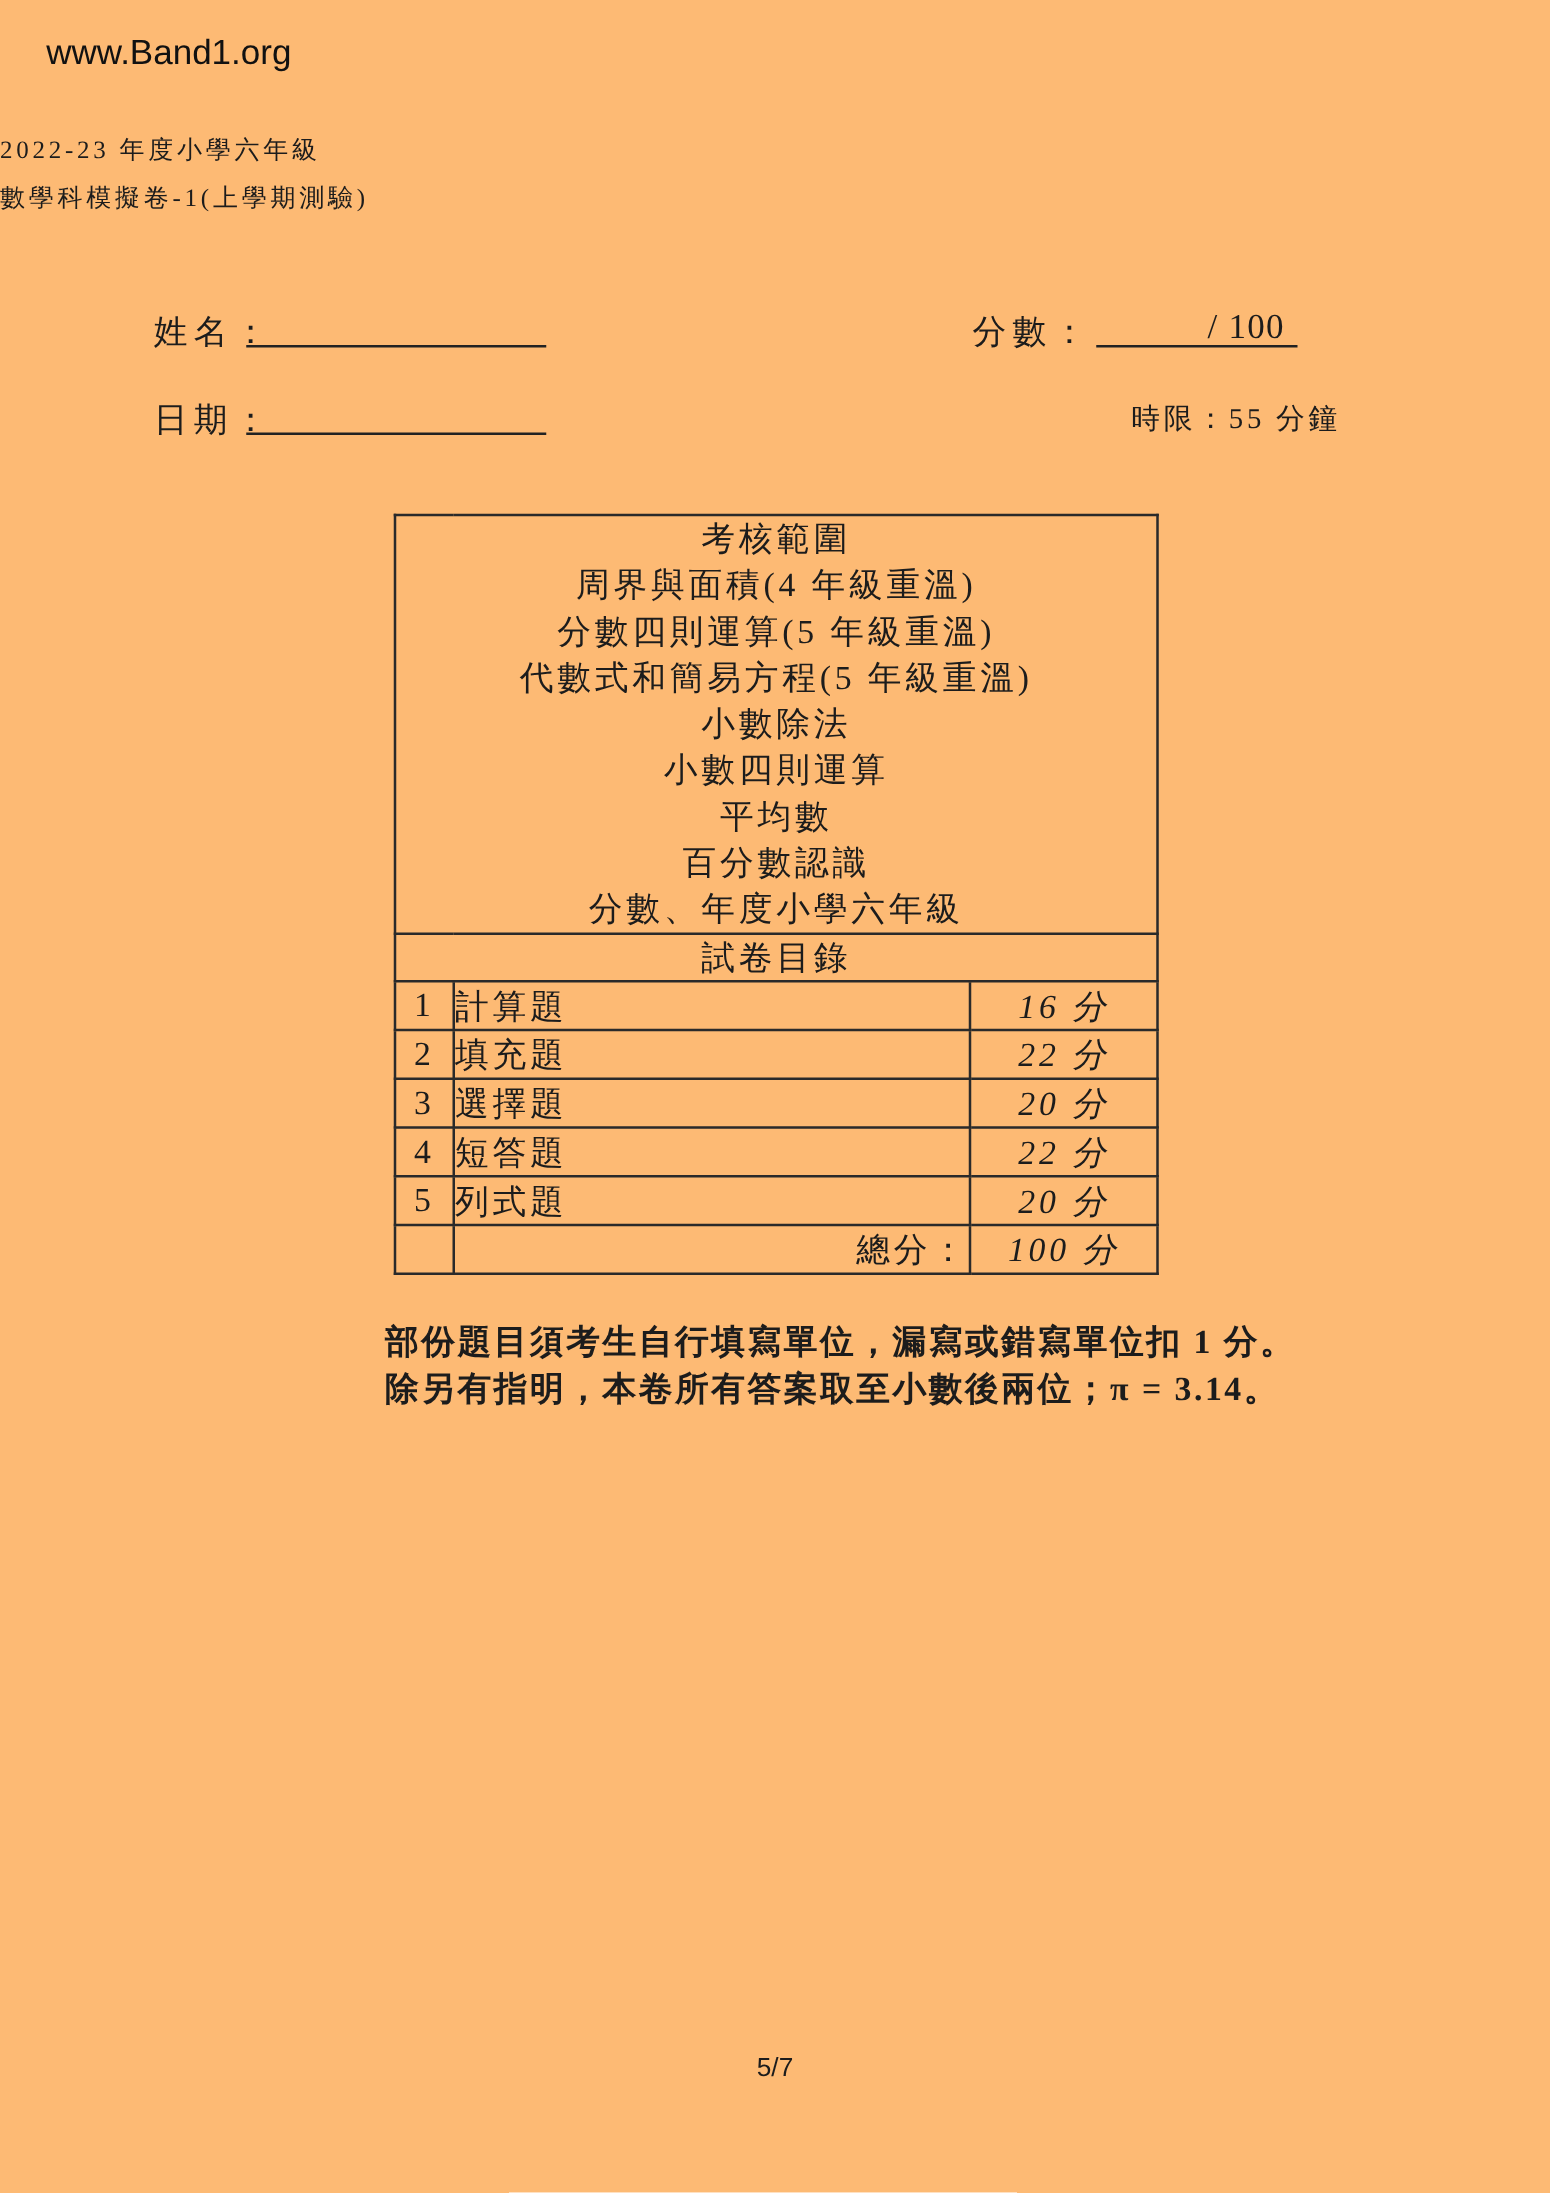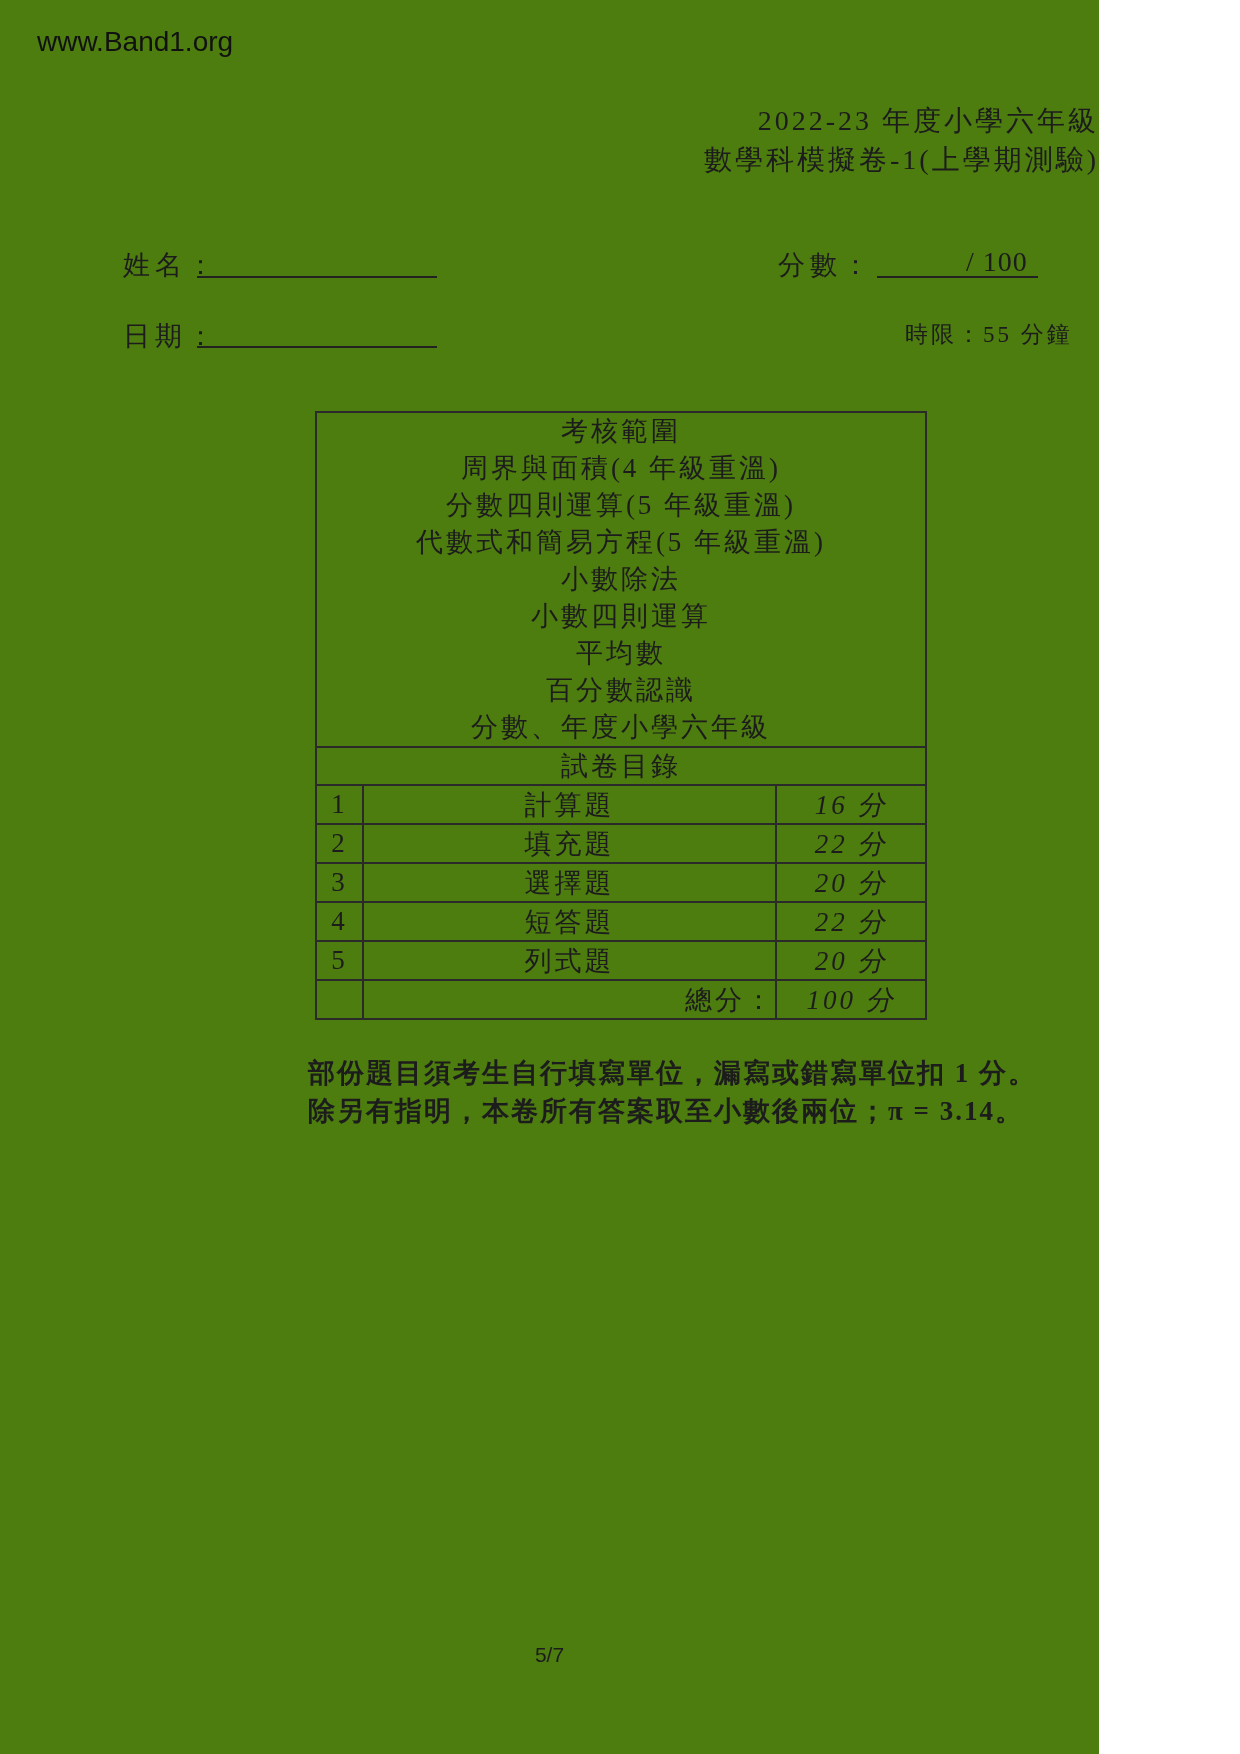--- a/index.html
+++ b/index.html
@@ -1,36 +1,36 @@
 <!DOCTYPE html>
 <html><head>
 <meta charset="utf-8">
 <style>
   html, body { margin: 0; padding: 0; background: #ffffff; }
   .page {
     position: relative;
-    width: 1099px;
+    width: 1240px;
     height: 1754px;
-    background: #4d7c0f;
+    background: #fdba74;
     color: #1c1c1c;
     font-family: "Liberation Serif", "DejaVu Serif", serif;
     overflow: hidden;
   }
   .site-label {
     position: absolute;
     left: 37px; top: 26px;
     font-family: "Liberation Sans", "DejaVu Sans", sans-serif;
     font-size: 28px;
     color: #111;
   }
   .title-block {
     position: absolute;
-    left: 18px; right: 0; top: 101px;
-    text-align: right;
-    font-size: 28px;
+    left: 0; right: 0; top: 101px;
+    text-align: left;
+    font-size: 20px;
     line-height: 39px;
     letter-spacing: 3px;
   }
   .field-label {
     position: absolute;
     font-size: 27px;
     letter-spacing: 5px;
     white-space: nowrap;
   }
   .blank-line {
@@ -57,21 +57,21 @@
   }
   table.exam-table td {
     border: 2px solid #2a2a2a;
     font-size: 27px;
     letter-spacing: 3px;
     padding: 0;
     vertical-align: middle;
     margin-top: 10px;
   }
   .col-num   { width: 45px;  text-align: center; }
-  .col-name  { width: 411px; text-align: center; }
+  .col-name  { width: 411px; text-align: left; }
   .col-marks { width: 148px; text-align: center; letter-spacing: 2px; font-style: italic; }
   .scope-cell { padding: 2px 0 3px 0; }
   .scope-line { line-height: 37px; text-align: center; }
   .toc-cell   { height: 36px; text-align: center; border-radius: 19px; }
   .data-row td { height: 37px; }
   .total-label-cell { text-align: right; padding-right: 10px; }
   .notes {
     position: absolute;
     left: 308px; top: 1054px;
     font-size: 27px;

